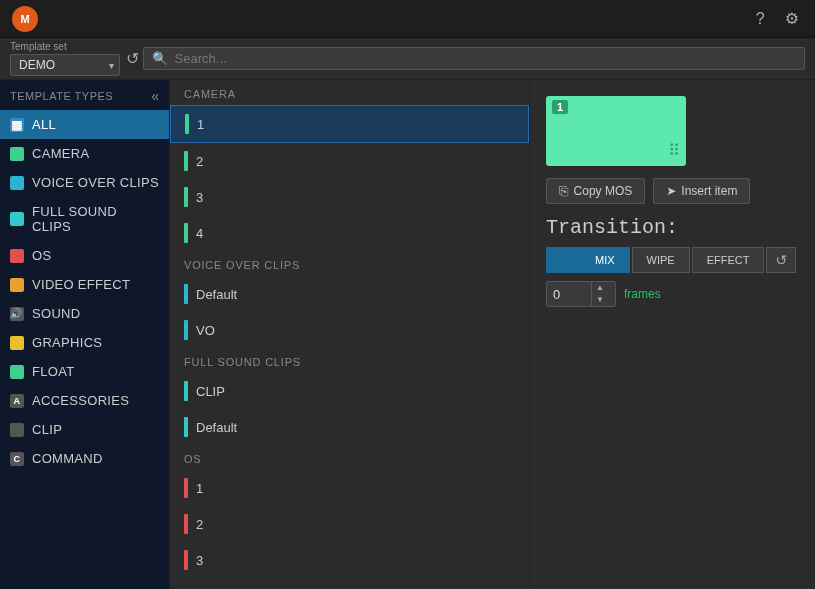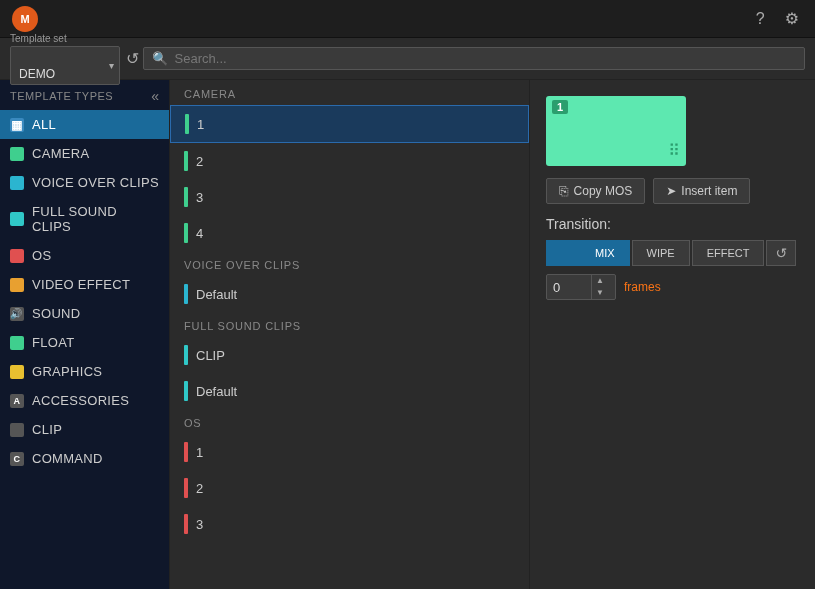--- a/index.html
+++ b/index.html
@@ -72,21 +72,21 @@
       gap: 2px;
     }
     .toolbar-label {
       font-size: 10px;
       color: #999;
     }
     #demo-select {
       background: #3a3a3a;
       border: 1px solid #555;
       color: #ddd;
-      padding: 20px 20px 3px 8px;
+      padding: 3px 20px 3px 8px;
       font-size: 12px;
       cursor: pointer;
       appearance: none;
       -webkit-appearance: none;
       border-radius: 2px;
       width: 110px;
     }
     .select-wrapper {
       position: relative;
     }
@@ -293,22 +293,23 @@
       font-style: italic;
       font-weight: 500;
     }
 
     #transition-section {
       display: flex;
       flex-direction: column;
       gap: 8px;
     }
     #transition-label {
-      font-size: 14px;
-      color: #ccc;
+      font-size: 20px;
+      color: #ccc;
+      font-family: Liberation Mono, monospace;
     }
     #transition-buttons {
       display: flex;
       gap: 2px;
     }
     .transition-btn {
       padding: 4px 14px;
       background: #3a3a3a;
       border: 1px solid #555;
       color: #ccc;
@@ -362,21 +363,21 @@
     .spinner-btn {
       background: #3a3a3a;
       border: none;
       color: #aaa;
       padding: 2px 4px;
       font-size: 8px;
       cursor: pointer;
       line-height: 1;
     }
     #frames-unit {
-      color: #f97316;
+      color: #22c55e;
       font-size: 12px;
     }
 
     
     ::-webkit-scrollbar { width: 6px; }
     ::-webkit-scrollbar-track { background: #2b2b2b; }
     ::-webkit-scrollbar-thumb { background: #555; border-radius: 3px; }
   </style>
 </head>
 <body>
@@ -438,26 +439,26 @@
         </div>
         <div class="sidebar-item">
           <span class="sidebar-dot" style="background: rgb(232, 160, 48);"></span>
           <span>VIDEO EFFECT</span>
         </div>
         <div class="sidebar-item">
           <span class="sidebar-dot" style="background: rgb(85, 85, 85); font-size: 10px;">🔊</span>
           <span>SOUND</span>
         </div>
         <div class="sidebar-item">
+          <span class="sidebar-dot" style="background: rgb(232, 192, 48);"></span>
+          <span>GRAPHICS</span>
+        </div>
+        <div class="sidebar-item">
           <span class="sidebar-dot" style="background: rgb(63, 207, 142);"></span>
           <span>FLOAT</span>
-        </div>
-        <div class="sidebar-item">
-          <span class="sidebar-dot" style="background: rgb(232, 192, 48);"></span>
-          <span>GRAPHICS</span>
         </div>
         <div class="sidebar-item">
           <span class="sidebar-dot" style="background: rgb(85, 85, 85); font-size: 9px; font-weight: bold;">A</span>
           <span>ACCESSORIES</span>
         </div>
         <div class="sidebar-item">
           <span class="sidebar-dot" style="background: rgb(85, 85, 85);"></span>
           <span>CLIP</span>
         </div>
         <div class="sidebar-item">
@@ -483,20 +484,24 @@
           <span>3</span>
         </div>
         <div class="template-item">
           <span class="template-color-bar" style="background: rgb(63, 207, 142);"></span>
           <span>4</span>
         </div>
         <div class="category-header">VOICE OVER CLIPS</div>
         <div class="template-item">
           <span class="template-color-bar" style="background: rgb(43, 181, 208);"></span>
           <span>Default</span>
+        </div>
+        <div class="template-item">
+          <span class="template-color-bar" style="background: rgb(43, 181, 208);"></span>
+          <span>VO</span>
         </div>
         <div class="category-header">FULL SOUND CLIPS</div>
         <div class="template-item">
           <span class="template-color-bar" style="background: rgb(48, 200, 200);"></span>
           <span>CLIP</span>
         </div>
         <div class="template-item">
           <span class="template-color-bar" style="background: rgb(48, 200, 200);"></span>
           <span>Default</span>
         </div>

